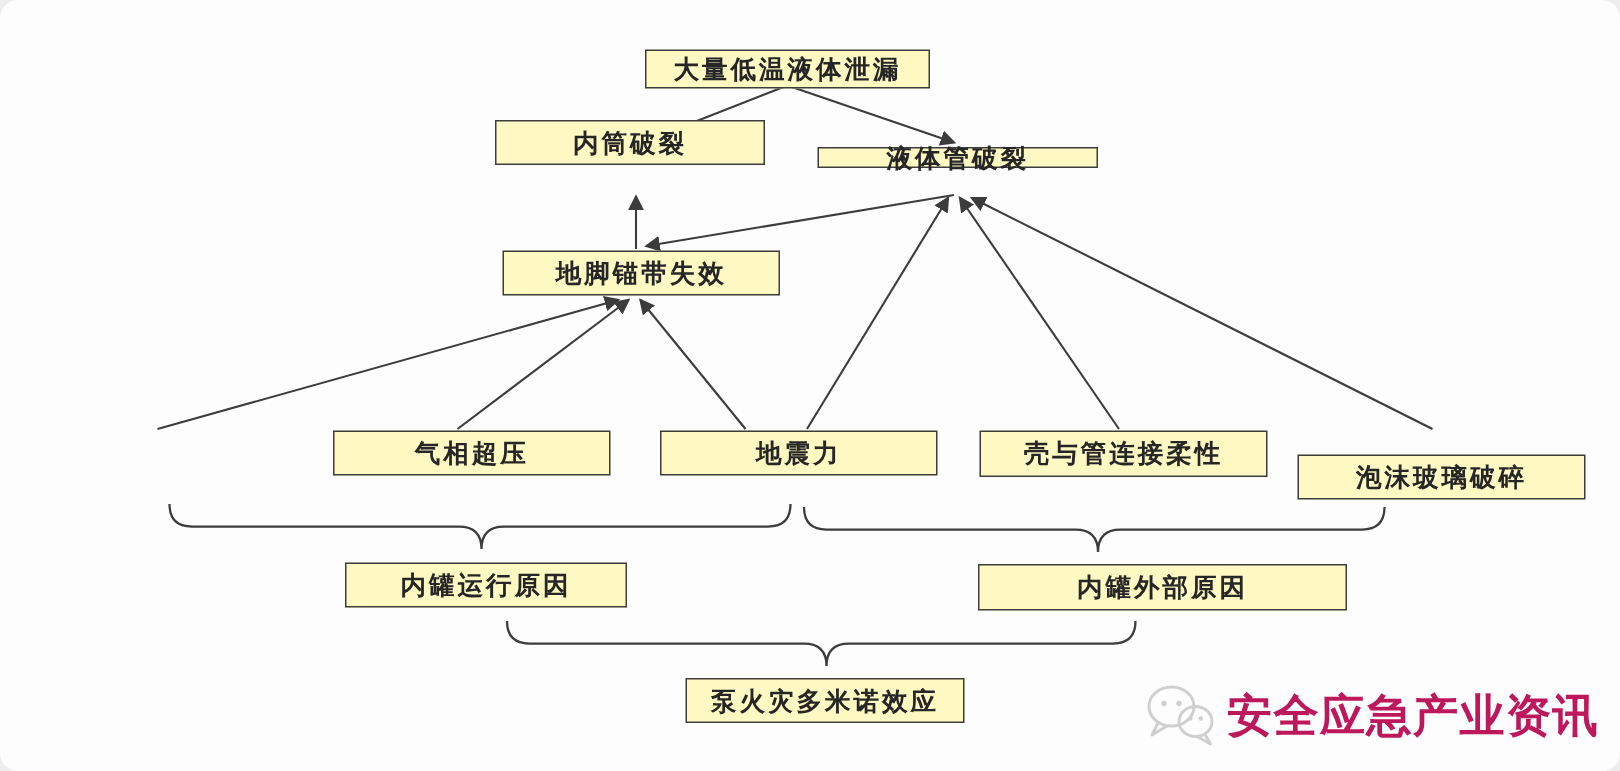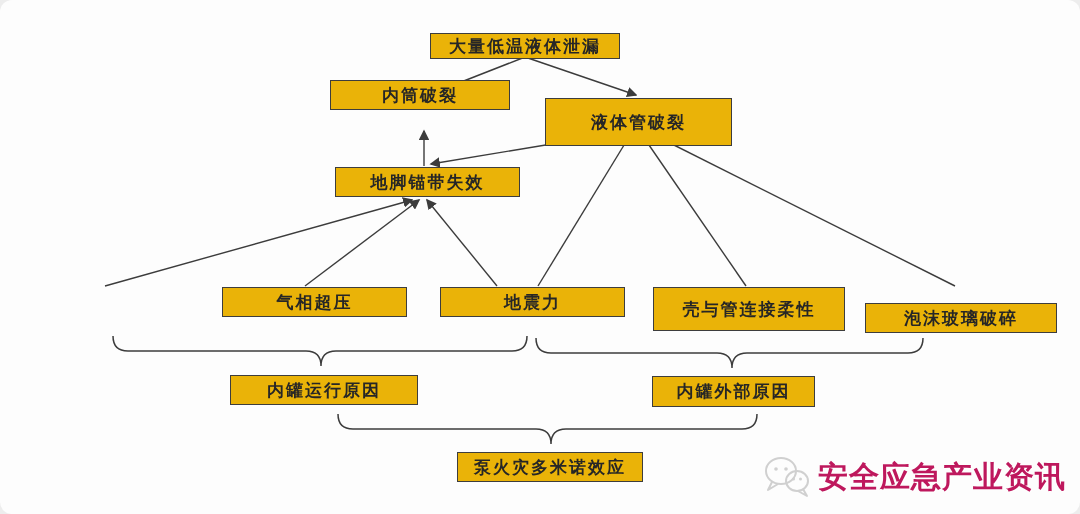--- a/index.html
+++ b/index.html
@@ -8,38 +8,38 @@
     width:1080px;height:514px;
     background:#fdfdfd;
     border-radius:12px;
     overflow:hidden;
     font-family:"Liberation Sans", sans-serif;
   }
   .wires{position:absolute;left:0;top:0;width:1080px;height:514px;}
   .node{
     position:absolute;
     border:1.5px solid #3d3d3d;
-    background:#eab308;
+    background:#fef9c3;
     display:flex;align-items:center;justify-content:center;
     font-size:17px;font-weight:700;color:#262626;
     letter-spacing:2px;white-space:nowrap;
     box-sizing:border-box;
   }
   
   .n-top      {left:430px;top:33px; width:190px;height:26px;}
   .n-cyl      {left:330px;top:80px; width:180px;height:30px;}
-  .n-pipe     {left:545px;top:98px; width:187px;height:48px;}
+  .n-pipe     {left:545px;top:98px; width:187px;height:14px;}
   .n-anchor   {left:335px;top:167px;width:185px;height:30px;}
   .n-overflow {left:12px; top:287px;width:185px;height:30px;}
   .n-vapor    {left:222px;top:287px;width:185px;height:30px;}
   .n-seismic  {left:440px;top:287px;width:185px;height:30px;text-align:center;}
-  .n-shell    {left:653px;top:287px;width:192px;height:44px;}
+  .n-shell    {left:653px;top:287px;width:192px;height:31px;}
   .n-foam     {left:865px;top:287px;width:192px;height:30px;margin-top:16px;}
   .n-grp-op   {left:230px;top:375px;width:188px;height:30px;}
-  .n-grp-ext  {left:652px;top:376px;width:163px;height:31px;}
+  .n-grp-ext  {left:652px;top:376px;width:246px;height:31px;}
   .n-domino   {left:457px;top:452px;width:186px;height:30px;}
 
   .watermark{
     position:absolute;right:14px;bottom:16px;
     display:flex;align-items:center;gap:8px;
     color:#be185d;font-size:30px;font-weight:700;letter-spacing:1px;
     text-shadow:1px 1px 0 #ffffff;
     white-space:nowrap;
   }
 </style>

